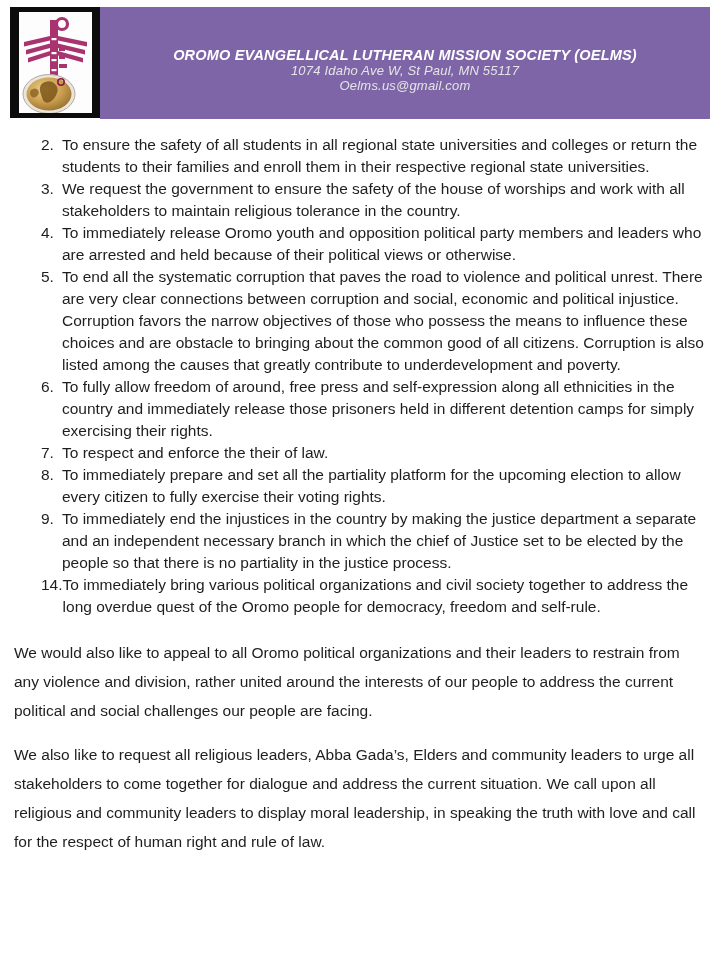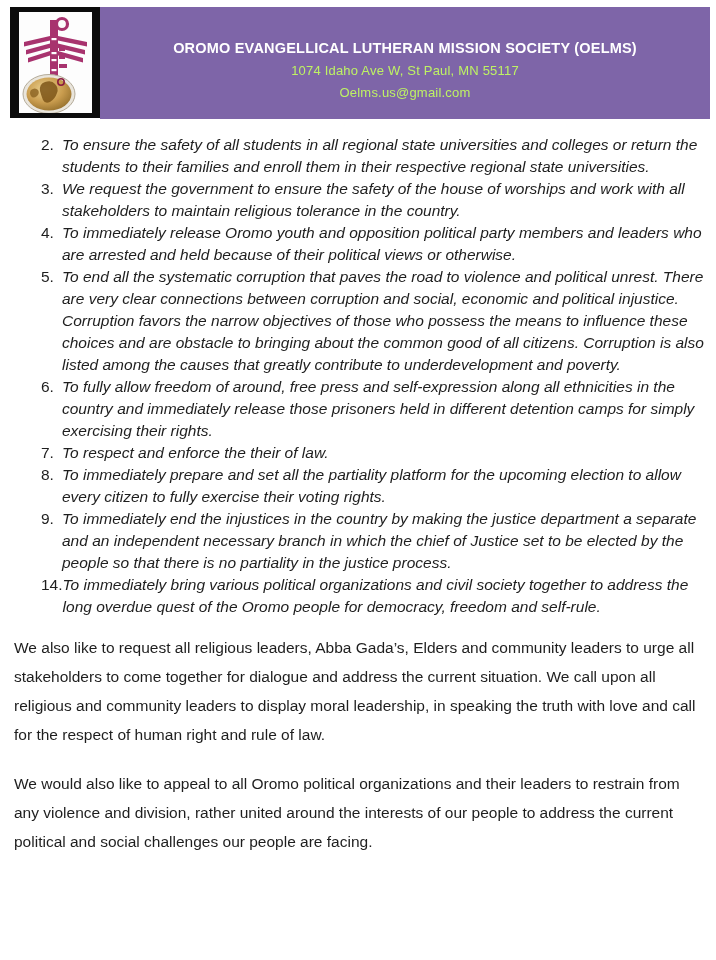--- a/index.html
+++ b/index.html
@@ -31,32 +31,32 @@
     background: #fdfdfd;
     overflow: hidden;
   }
   .banner {
     flex: 1;
     background: #7e65a8;
     display: flex;
     flex-direction: column;
     align-items: center;
     justify-content: center;
-    gap: 7px;
     text-align: center;
     padding: 20px 10px 6px 10px;
+    font-style: italic;
   }
   .org-name {
     color: #ffffff;
     font-weight: bold;
     font-size: 14.5px;
     letter-spacing: 0.2px;
   }
   .org-sub {
-    color: #bef264;
+    color: #e5e5e5;
     font-size: 13px;
     letter-spacing: 0.2px;
   }
 
   
   .letter-body {
     position: absolute;
     top: 134px; left: 14px;
     width: 690px;
     font-size: 15.5px;
@@ -67,21 +67,21 @@
     line-height: 22px;
   }
   .demand {
     display: flex;
     padding-left: 27px;
   }
   .demand .num {
     flex: none;
     min-width: 21px;
   }
-  .demand .txt { flex: 1; font-style: italic; }
+  .demand .txt { flex: 1; }
   .para {
     line-height: 29px;
     margin: 0;
   }
   .para-1 { margin-top: 20px; }
   .para-2 { margin-top: 15px; }
 </style>
 </head>
 <body>
 
@@ -173,15 +173,15 @@
     <li class="demand">
       <span class="num">9.</span>
       <span class="txt">To immediately end the injustices in the country by making the justice department a separate and an independent necessary branch in which the chief of Justice set to be elected by the people so that there is no partiality in the justice process.</span>
     </li>
     <li class="demand">
       <span class="num">14.</span>
       <span class="txt">To immediately bring various political organizations and civil society together to address the long overdue quest of the Oromo people for democracy, freedom and self-rule.</span>
     </li>
   </ol>
 
+  <p class="para para-1">We would also like to appeal to all Oromo political organizations and their leaders to restrain from any violence and division, rather united around the interests of our people to address the current political and social challenges our people are facing.</p>
   <p class="para para-2">We also like to request all religious leaders, Abba Gada’s, Elders and community leaders to urge all stakeholders to come together for dialogue and address the current situation. We call upon all religious and community leaders to display moral leadership, in speaking the truth with love and call for the respect of human right and rule of law.</p>
-  <p class="para para-1">We would also like to appeal to all Oromo political organizations and their leaders to restrain from any violence and division, rather united around the interests of our people to address the current political and social challenges our people are facing.</p>
 </div>
 
 </body></html>

